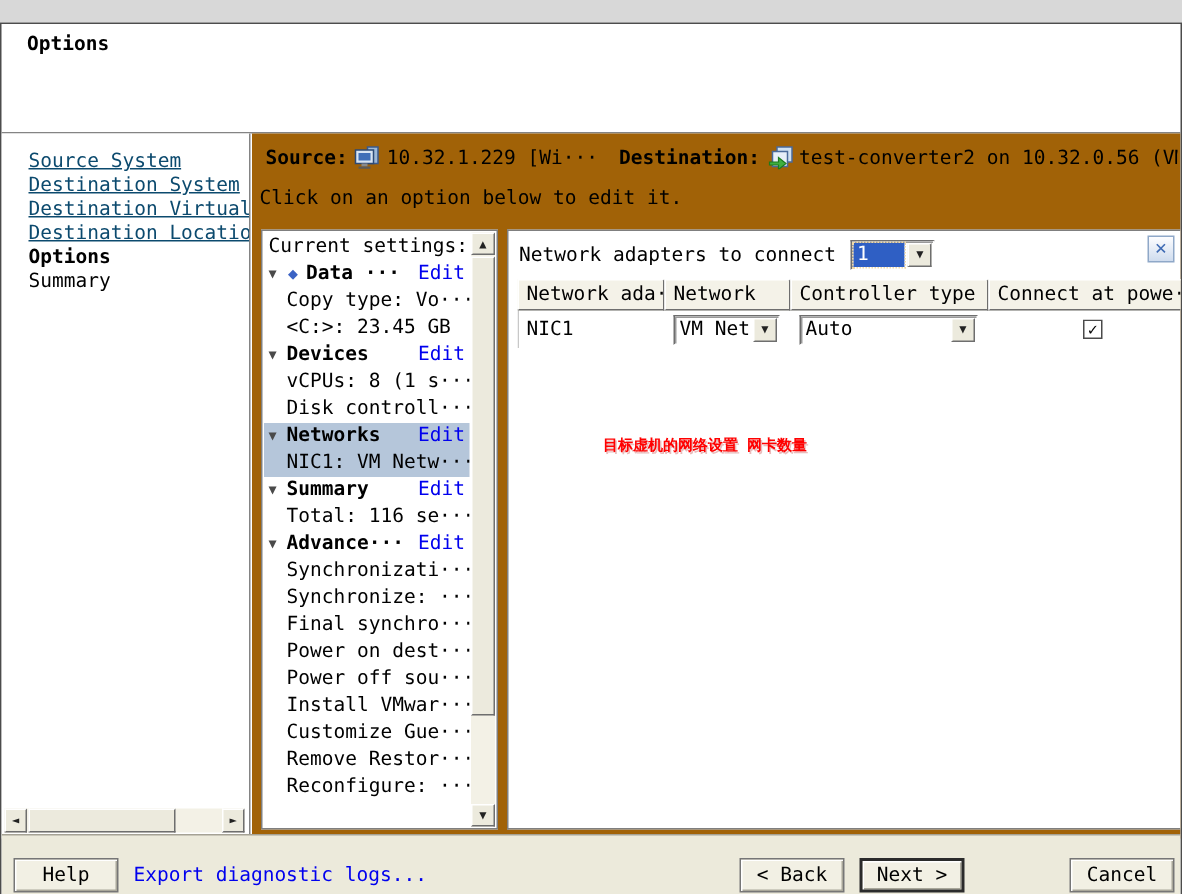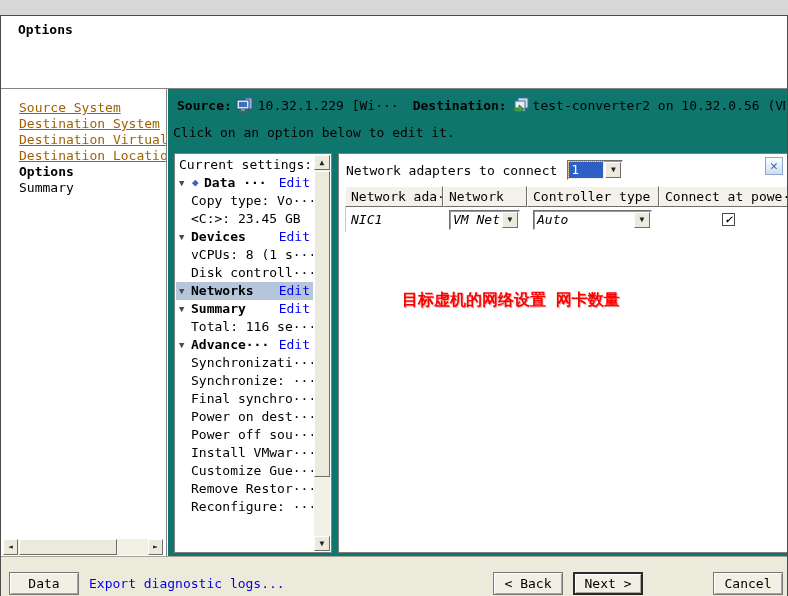--- a/index.html
+++ b/index.html
@@ -12,35 +12,35 @@
   
   .hdr-title{position:absolute;left:17px;top:6px;font-weight:bold;}
   .hdr-sub{position:absolute;left:34px;top:26px;}
   
   #content-top-border{position:absolute;left:0;top:72px;right:0;height:0;border-top:1px solid #848484;}
   #sidebar{
     position:absolute;left:0;top:73px;width:166px;height:470px;background:#fff;
     border-right:1px solid #848484;box-sizing:border-box;overflow:hidden;
   }
   .side-item{white-space:nowrap;overflow:hidden;height:16px;line-height:16px;padding-left:18px;}
-  .side-item.link span{color:#a16207;text-decoration:underline;cursor:pointer;}
+  .side-item.link span{color:#0c4a6e;text-decoration:underline;cursor:pointer;}
   .side-item.current span{font-weight:bold;color:#000;}
   .side-item.upcoming span{color:#000;}
   #sidebar-list{position:absolute;top:11px;left:0;right:0;}
   
   .hscroll{position:absolute;left:2px;right:3px;bottom:4px;height:16px;background:#f3f1e6;}
   .sb-btn{position:absolute;width:15px;height:16px;background:#eceadd;border:1px solid;
     border-color:#fff #6e6e6e #6e6e6e #fff;box-sizing:border-box;font-size:8px;line-height:13px;
     text-align:center;color:#222;}
   .hscroll .left{left:0;top:0;}
   .hscroll .right{right:0;top:0;}
   .hscroll .thumb{position:absolute;left:16px;top:0;width:98px;height:16px;background:#eceadd;
     border:1px solid;border-color:#fff #6e6e6e #6e6e6e #fff;box-sizing:border-box;}
   
-  #main{position:absolute;left:167px;top:73px;right:0;height:470px;background:#0f766e;}
+  #main{position:absolute;left:167px;top:73px;right:0;height:470px;background:#a16207;}
   .srcdest{position:absolute;left:9px;top:8px;right:2px;display:flex;align-items:center;
     white-space:nowrap;overflow:hidden;}
   .srcdest b{font-weight:bold;}
   .mini-icon{display:inline-block;width:18px;height:16px;margin:0 4px;flex:0 0 auto;}
   .instruction{position:absolute;left:5px;top:36px;}
   
   #tree{
     position:absolute;left:6px;top:64px;width:158px;height:400px;background:#fff;
     border:1px solid #7f7f7f;box-sizing:border-box;overflow:hidden;
   }
@@ -75,25 +75,25 @@
   .close-btn{position:absolute;right:4px;top:3px;width:18px;height:18px;
     background:linear-gradient(#fdfdff,#cfdcee);border:1px solid #8fa8c8;box-sizing:border-box;
     color:#3f6bb4;font-weight:bold;font-size:13px;line-height:15px;text-align:center;cursor:pointer;}
   
   #nettable{position:absolute;left:6px;top:32px;width:446px;overflow:hidden;}
   .th-row{display:flex;}
   .th{height:21px;line-height:19px;padding-left:5px;background:#f4f2e8;border:1px solid;
     border-color:#fff #6e6e6e #6e6e6e #fff;box-sizing:border-box;white-space:nowrap;overflow:hidden;
     flex:0 0 auto;}
   .td-row{display:flex;height:25px;align-items:center;border-left:1px solid #c8c8c8;}
-  .td{flex:0 0 auto;box-sizing:border-box;padding-left:5px;white-space:nowrap;overflow:hidden;font-style:italic;}
+  .td{flex:0 0 auto;box-sizing:border-box;padding-left:5px;white-space:nowrap;overflow:hidden;}
   .td .combo{width:calc(100% - 8px);}
   .cb{width:13px;height:13px;background:#fff;border:1px solid #4a4a4a;box-sizing:border-box;
     font-size:11px;line-height:11px;text-align:center;font-weight:bold;margin:0 auto;}
-  .annotation{position:absolute;left:63px;top:136px;font-weight:bold;font-size:16px;
+  .annotation{position:absolute;left:63px;top:136px;font-weight:bold;font-size:10px;
     text-shadow:1px 1px 0 #e9bcbc;white-space:nowrap;}
   
   #footer{position:absolute;left:0;bottom:0;right:0;height:53px;background:#eceadb;
     border-top:1px solid #a5a295;}
   .btn{position:absolute;top:15px;width:70px;height:23px;background:#f2f0e4;
     border:1px solid #767676;box-shadow:inset 1px 1px 0 #fff,inset -1px -1px 0 #a9a79a;
     box-sizing:border-box;text-align:center;line-height:21px;cursor:pointer;}
   .btn.default{border:2px solid #2b2b2b;line-height:19px;}
   .link-text{position:absolute;color:#0000ee;cursor:pointer;white-space:nowrap;}
 </style>
@@ -151,20 +151,21 @@
     <div id="tree">
       <div id="tree-inner">
         <div class="tree-hdr">Current settings:</div>
       <div class="tree-row"><span class="t-arrow">▼</span><span class="t-diamond">◆</span><span class="t-glabel t-indent2">Data ···</span><span class="t-edit">Edit</span></div>
           <div class="tree-row"><span class="t-indent">Copy type: Vo···</span></div>
           <div class="tree-row"><span class="t-indent">&lt;C:&gt;: 23.45 GB</span></div>
           <div class="tree-row"><span class="t-arrow">▼</span><span class="t-glabel t-indent">Devices</span><span class="t-edit">Edit</span></div>
           <div class="tree-row"><span class="t-indent">vCPUs: 8 (1 s···</span></div>
           <div class="tree-row"><span class="t-indent">Disk controll···</span></div>
           <div class="tree-row sel"><span class="t-arrow">▼</span><span class="t-glabel t-indent">Networks</span><span class="t-edit">Edit</span></div>
+          <div class="tree-row sel"><span class="t-indent">NIC1: VM Netw···</span></div>
           <div class="tree-row"><span class="t-arrow">▼</span><span class="t-glabel t-indent">Summary</span><span class="t-edit">Edit</span></div>
           <div class="tree-row"><span class="t-indent">Total: 116 se···</span></div>
           <div class="tree-row"><span class="t-arrow">▼</span><span class="t-glabel t-indent">Advance···</span><span class="t-edit">Edit</span></div>
           <div class="tree-row"><span class="t-indent">Synchronizati···</span></div>
           <div class="tree-row"><span class="t-indent">Synchronize: ···</span></div>
           <div class="tree-row"><span class="t-indent">Final synchro···</span></div>
           <div class="tree-row"><span class="t-indent">Power on dest···</span></div>
           <div class="tree-row"><span class="t-indent">Power off sou···</span></div>
           <div class="tree-row"><span class="t-indent">Install VMwar···</span></div>
           <div class="tree-row"><span class="t-indent">Customize Gue···</span></div>
@@ -211,20 +212,20 @@
               </div>
             </div>
           </div>
       </div>
 
       <div class="annotation" style="color: rgb(255, 0, 0);">目标虚机的网络设置 网卡数量</div>
     </div>
   </div>
 
   <div id="footer">
-    <div class="btn" style="left:8px;">Data</div>
+    <div class="btn" style="left:8px;">Help</div>
     <div class="link-text" style="left:88px;top:19px;">Export diagnostic logs...</div>
     <div class="btn" style="left:492px;">&lt; Back</div>
     <div class="btn default" style="left:572px;">Next &gt;</div>
     <div class="btn" style="left:712px;text-align:center;">Cancel</div>
   </div>
 
 </div>
 
 </body></html>

